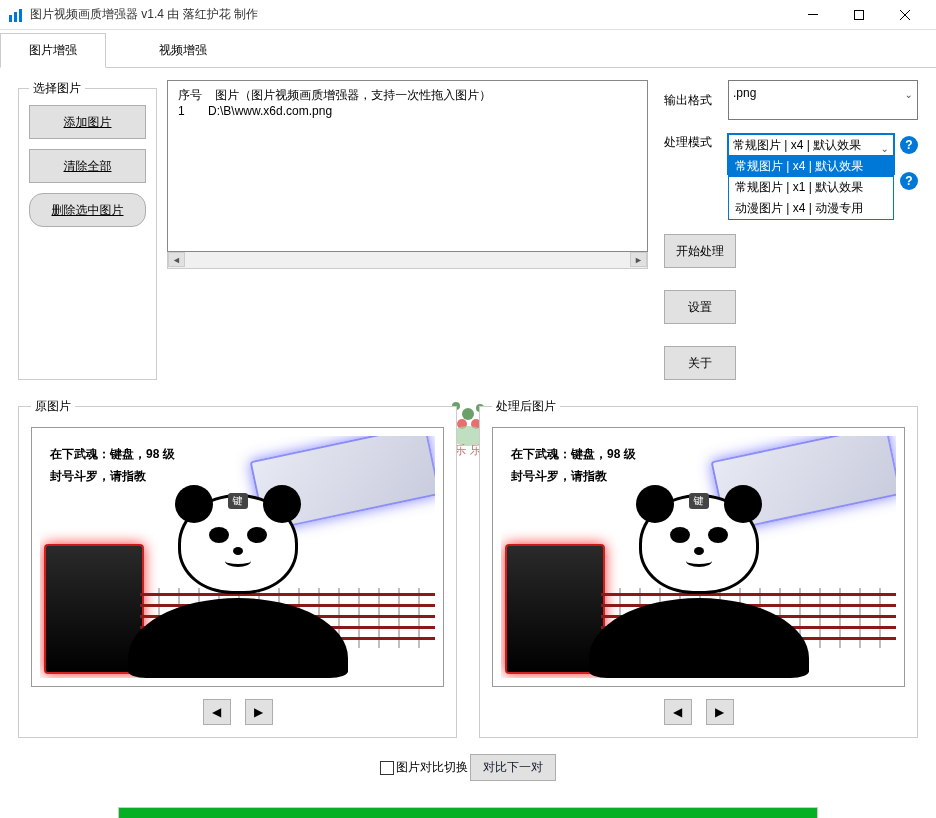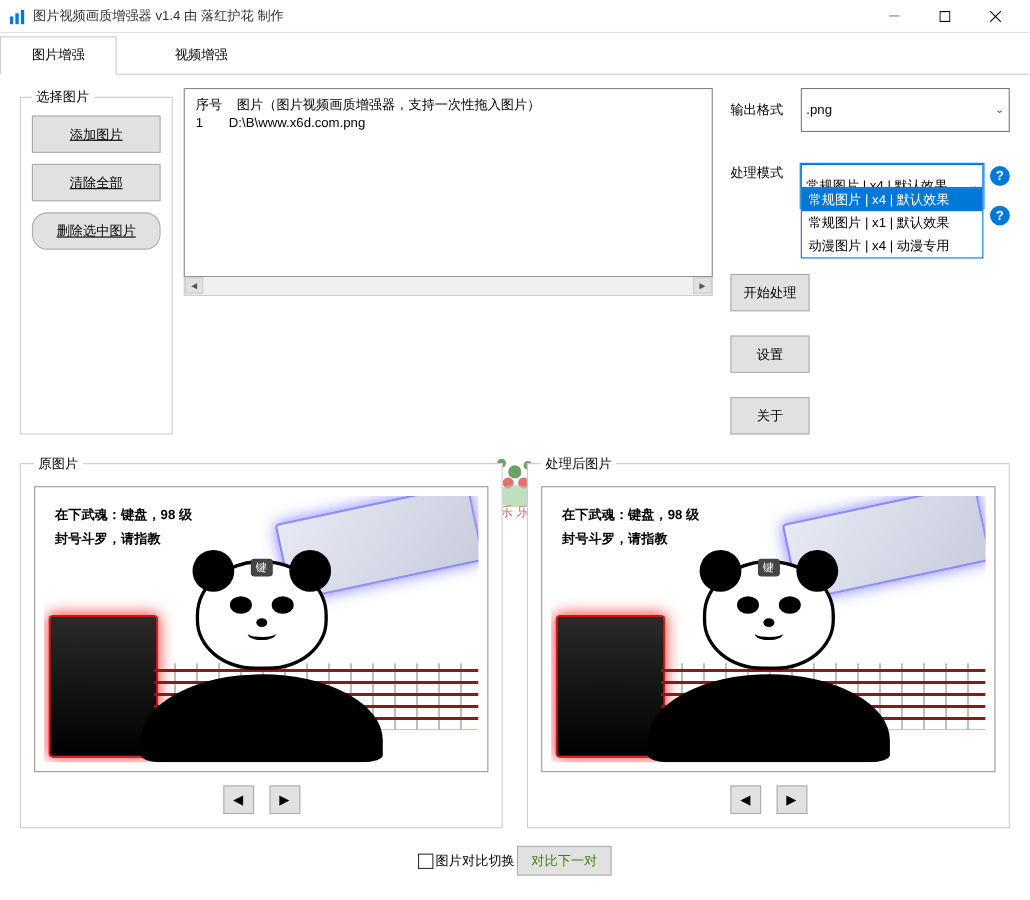--- a/index.html
+++ b/index.html
@@ -27,23 +27,23 @@
     
     .file-list-wrap { flex: 1; display:flex; flex-direction:column; }
     .file-list { border: 1px solid #888; height: 172px; padding: 6px 10px; font-family: "SimSun", monospace; font-size: 14px; background:#fff; overflow:hidden; }
     .file-list-header { white-space: pre; }
     .file-list-row { white-space: pre; }
     .hscroll { height:17px; background:#f0f0f0; border:1px solid #ccc; border-top:none; display:flex; }
     .hscroll-arrow { width:17px; height:15px; background:#e1e1e1; border:1px solid #ccc; display:flex; align-items:center; justify-content:center; font-size:9px; color:#555;}
     .hscroll-track { flex:1; background:#f0f0f0; }
     
     .right-controls { width: 260px; padding-left: 6px; }
-    .rc-row { display: flex; align-items: center; margin-bottom: 29px; gap: 6px; }
+    .rc-row { display: flex; align-items: center; margin-bottom: 14px; gap: 6px; }
     .rc-label { width: 58px; }
-    .rc-select { flex:1; height: 36px; border: 1px solid #7a7a7a; padding: 19px 4px; background:#fff; display:flex; align-items:center; justify-content:space-between; cursor:pointer; }
+    .rc-select { flex:1; height: 36px; border: 1px solid #7a7a7a; padding: 19px 4px; background:#fff; display:flex; align-items:flex-end; justify-content:space-between; cursor:pointer; }
     .rc-select.focused { border-color:#0078d7; outline:1px solid #0078d7; }
     .rc-chev { font-size:10px; color:#555; }
     .help-icon { width:18px; height:18px; border-radius:50%; background:#0078d7; color:#fff; display:flex; align-items:center; justify-content:center; font-weight:bold; cursor:pointer; font-size:12px; }
     
     .dropdown { position: relative; }
     .dropdown-options { position:absolute; top:21px; left:0; right:0; background:#fff; border:1px solid #0078d7; z-index:10; }
     .dd-opt { padding: 2px 6px; cursor:pointer; white-space:nowrap; }
     .dd-opt.selected { background:#0078d7; color:#fff; }
     
     .action-row { display:flex; gap:22px; margin-top:44px;flex-direction:column; }
@@ -57,21 +57,21 @@
     .preview-box legend { padding: 0 4px; }
     .img-frame { border:1px solid #999; width:100%; height:260px; margin-top:4px; background:#fff; display:flex; align-items:center; justify-content:center; padding:8px; }
     .meme-img { width:100%; height:100%; position:relative; background:#fff; overflow:hidden; }
     .meme-text { position:absolute; top:6px; left:10px; font-family:"SimHei","Microsoft YaHei"; font-size:16px; font-weight:bold; line-height:1.4; z-index:5; }
     
     .nav-btns { display:flex; justify-content:center; gap:14px; margin-top:12px; }
     .nav-btn { width:28px; height:26px; background:#e1e1e1; border:1px solid #adadad; cursor:pointer; display:flex; align-items:center; justify-content:center; }
     
     .compare-row { display:flex; align-items:center; justify-content:center; gap:2px; margin-top:16px; }
     .checkbox { width:14px; height:14px; border:1px solid #333; cursor:pointer; }
-    .compare-btn { padding:4px 12px; background:#e1e1e1; border:1px solid #adadad; color:#4d7c0f; }
+    .compare-btn { padding:4px 12px; background:#e1e1e1; border:1px solid #adadad; color:#0f172a; }
     
     .progress-wrap { margin:26px 100px 0; }
     .progress-bar { height:20px; border:1px solid #ccc; background:#e6e6e6; }
     .progress-fill { height:100%; background:#06b025; }
     .progress-text { text-align:center; margin-top:10px; font-size:13px; }
     
     
     .kb-blue, .kb-red, .panda, .wire { position:absolute; }
     .kb-blue { right:0; top:6px; width:180px; height:72px; background:linear-gradient(135deg,#e7e9f3,#c9ccdd); border:2px solid rgba(90,90,255,0.6); box-shadow:0 0 14px rgba(80,80,255,0.7); transform:rotate(-12deg); border-radius:4px; }
     .kb-red { left:4px; bottom:4px; width:100px; height:130px; background:linear-gradient(180deg,#2a2a2a,#000); border:2px solid rgba(255,30,30,0.8); box-shadow:0 0 14px rgba(255,0,0,0.8); border-radius:4px; }

